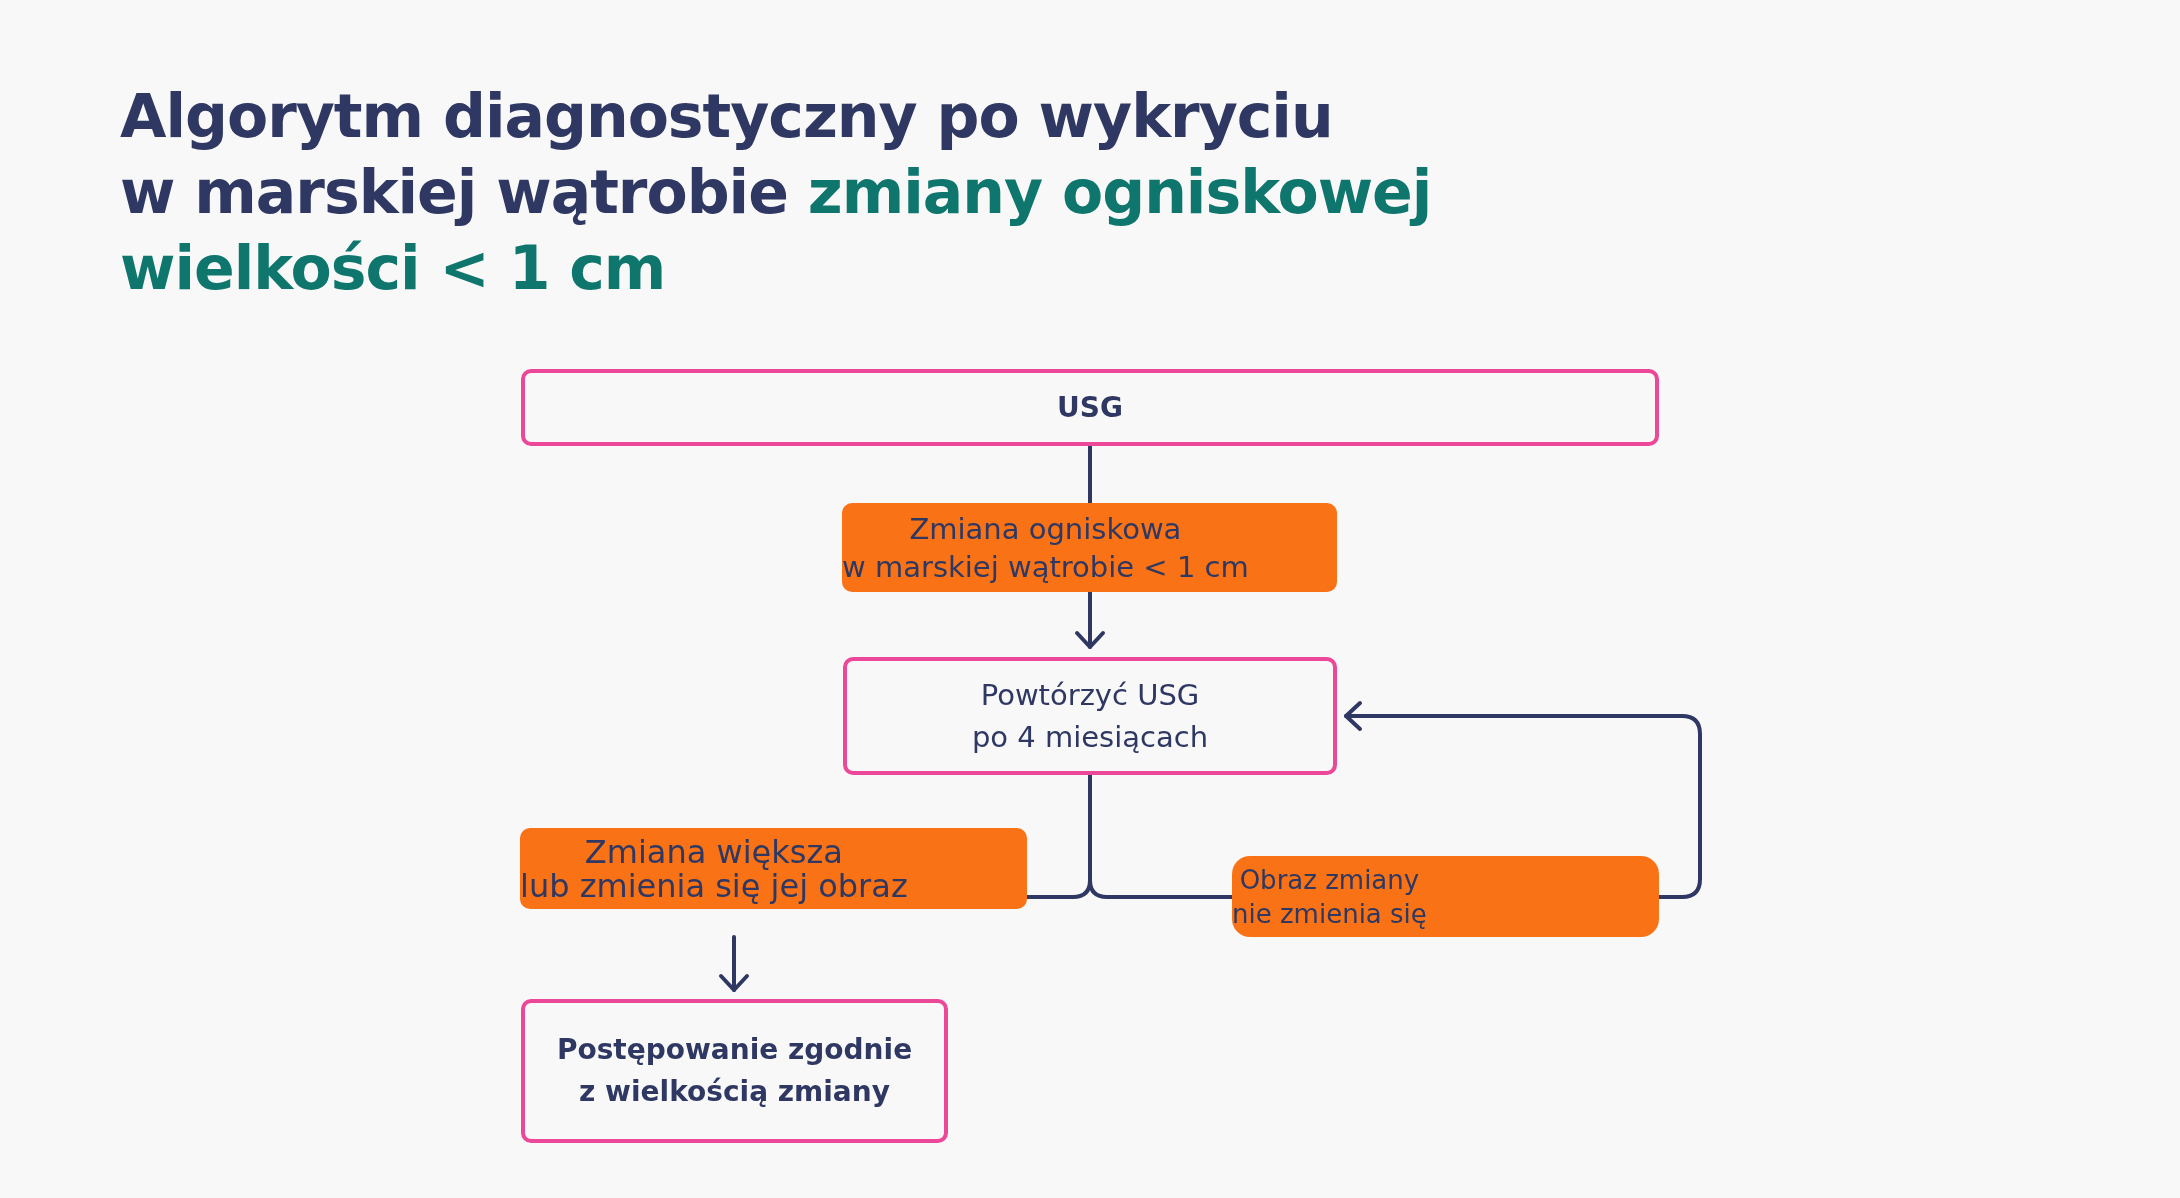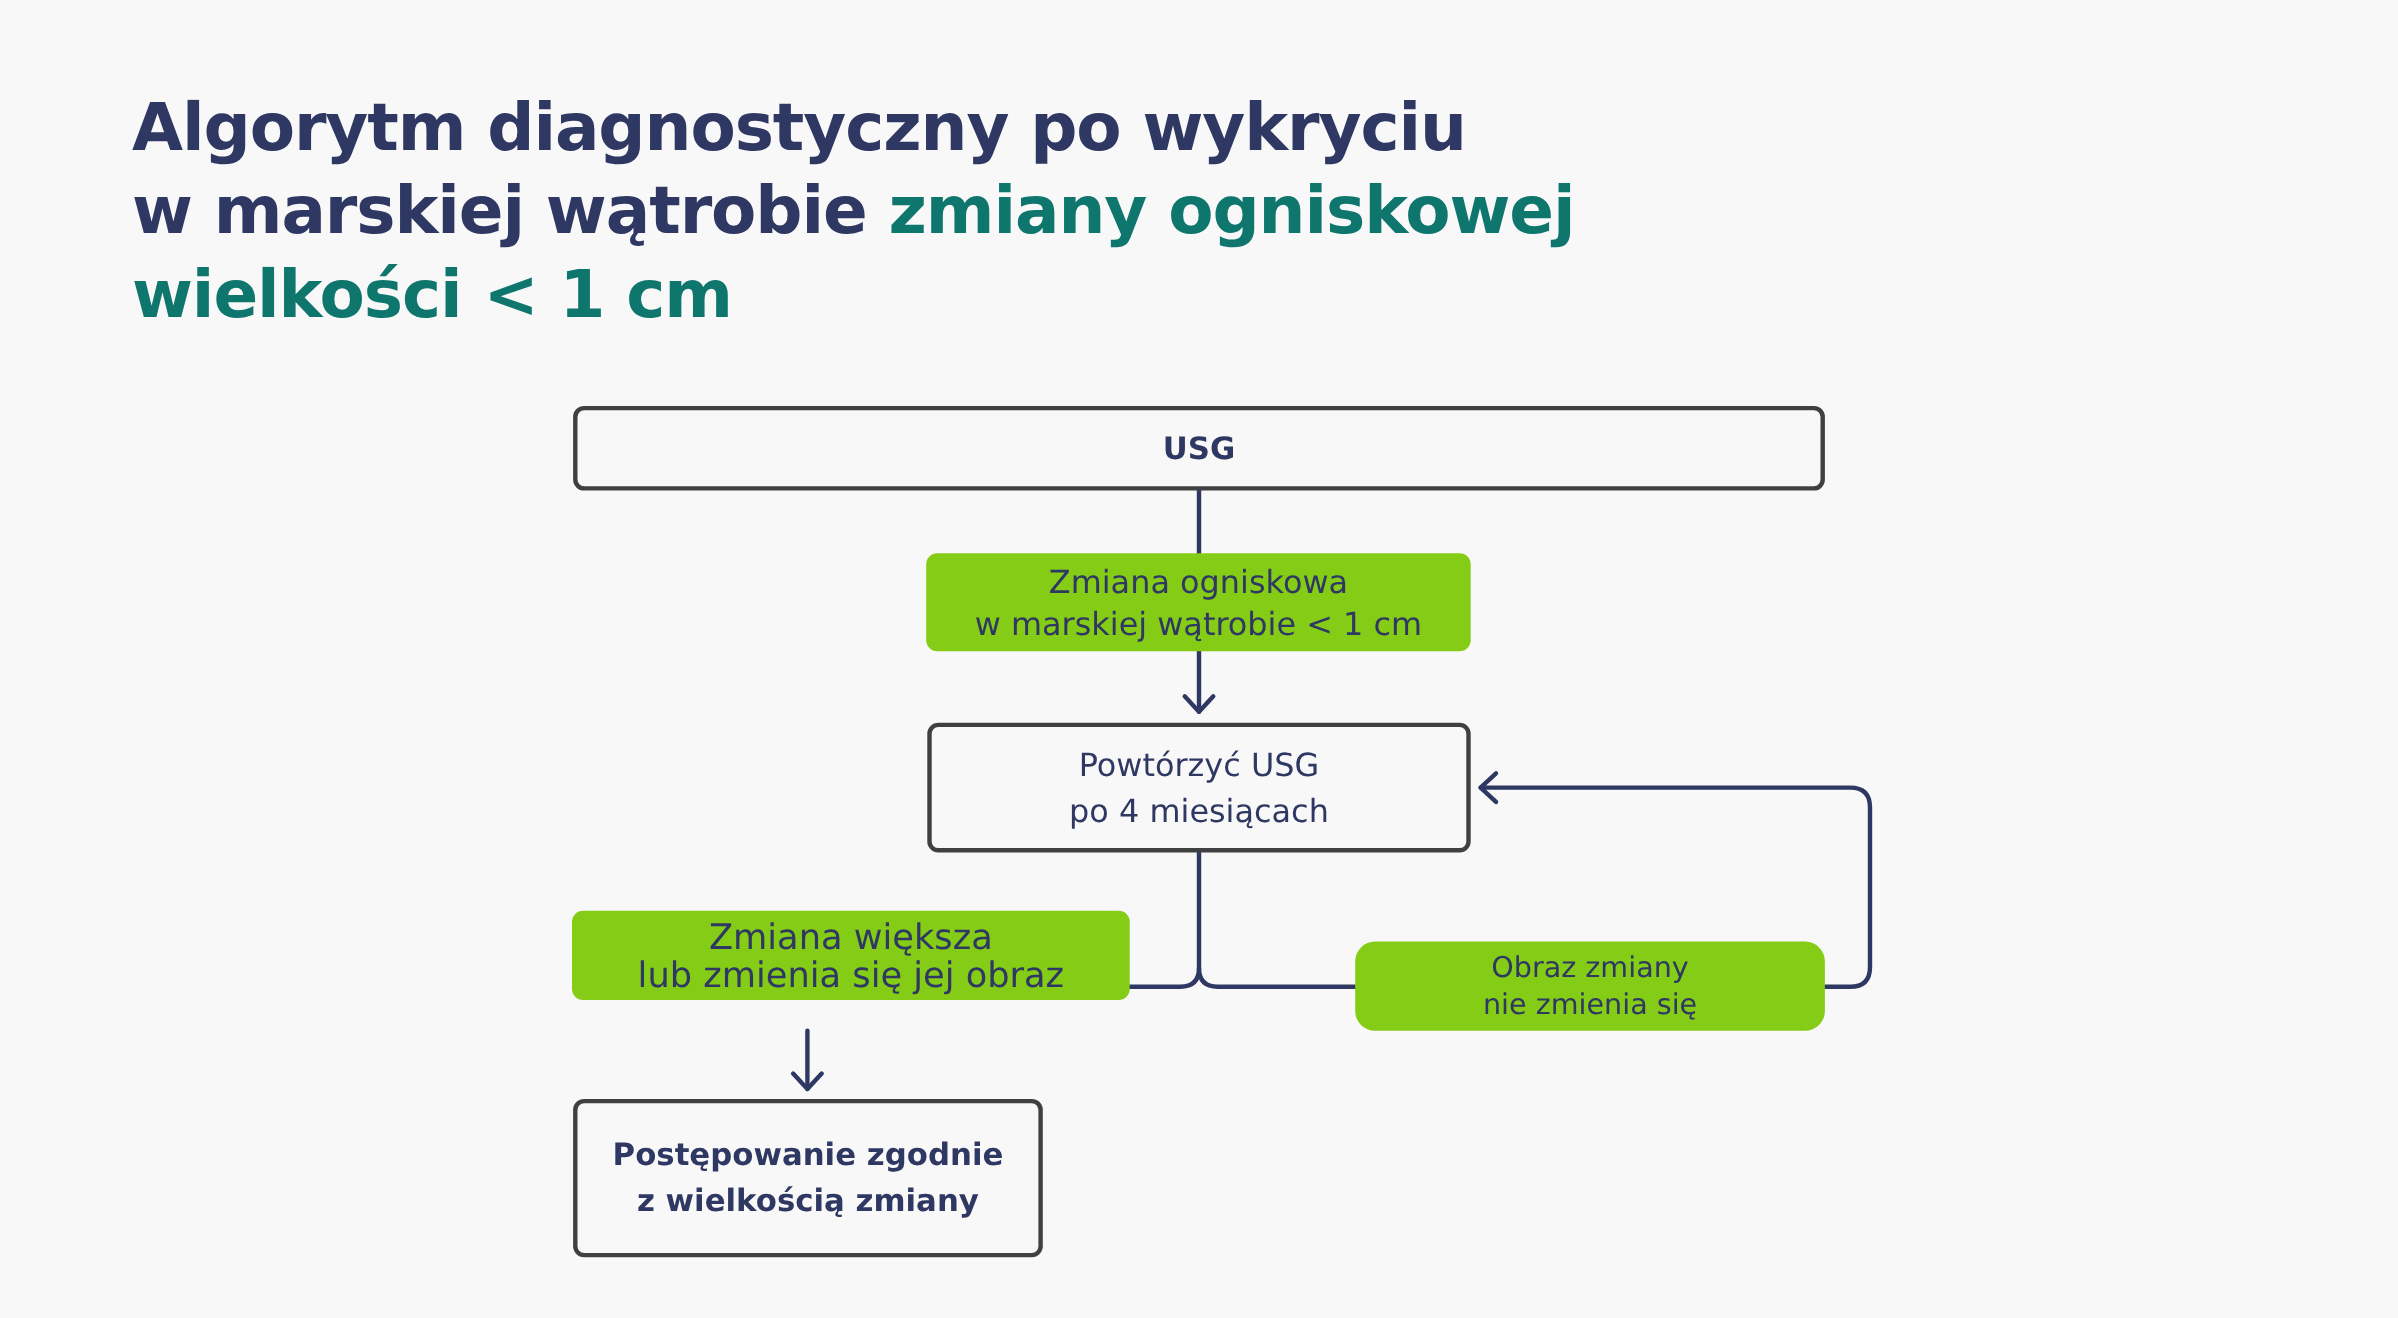--- a/index.html
+++ b/index.html
@@ -1,24 +1,24 @@
 <!DOCTYPE html>
 <html><head>
 <meta charset="utf-8">
 <style>
   html, body { margin: 0; padding: 0; }
   body { width: 2180px; height: 1198px; background: #F8F8F8; position: relative; overflow: hidden;
          font-family: "DejaVu Sans", sans-serif; color: #2F3862; }
   .title { position: absolute; left: 120px; top: 78px; font-size: 60px; font-weight: bold; line-height: 76px; letter-spacing: -1px; margin: 0; }
   .title .accent { color: #0f766e; }
   svg.lines { position: absolute; left: 0; top: 0; }
-  .box { position: absolute; box-sizing: border-box; border: 4px solid #404040; border-radius: 10px; background: #F8F8F8;
+  .box { position: absolute; box-sizing: border-box; border: 4px solid #ec4899; border-radius: 10px; background: #F8F8F8;
          display: flex; align-items: center; justify-content: center; text-align: center; }
-  .label { position: absolute; box-sizing: border-box; background: #84cc16; border-radius: 10px;
-           display: flex; align-items: center; justify-content: center; text-align: center; }
+  .label { position: absolute; box-sizing: border-box; background: #f97316; border-radius: 10px;
+           display: flex; align-items: center; justify-content: flex-start; text-align: center; }
   .t-bold { font-weight: bold; }
   .line { display: block; }
 </style>
 </head>
 <body>
 
 <h1 class="title">
   <span class="line">Algorytm diagnostyczny po wykryciu</span>
   <span class="line"><span>w marskiej wątrobie </span><span class="accent">zmiany ogniskowej</span></span>
   <span class="line accent">wielkości &lt; 1 cm</span>

